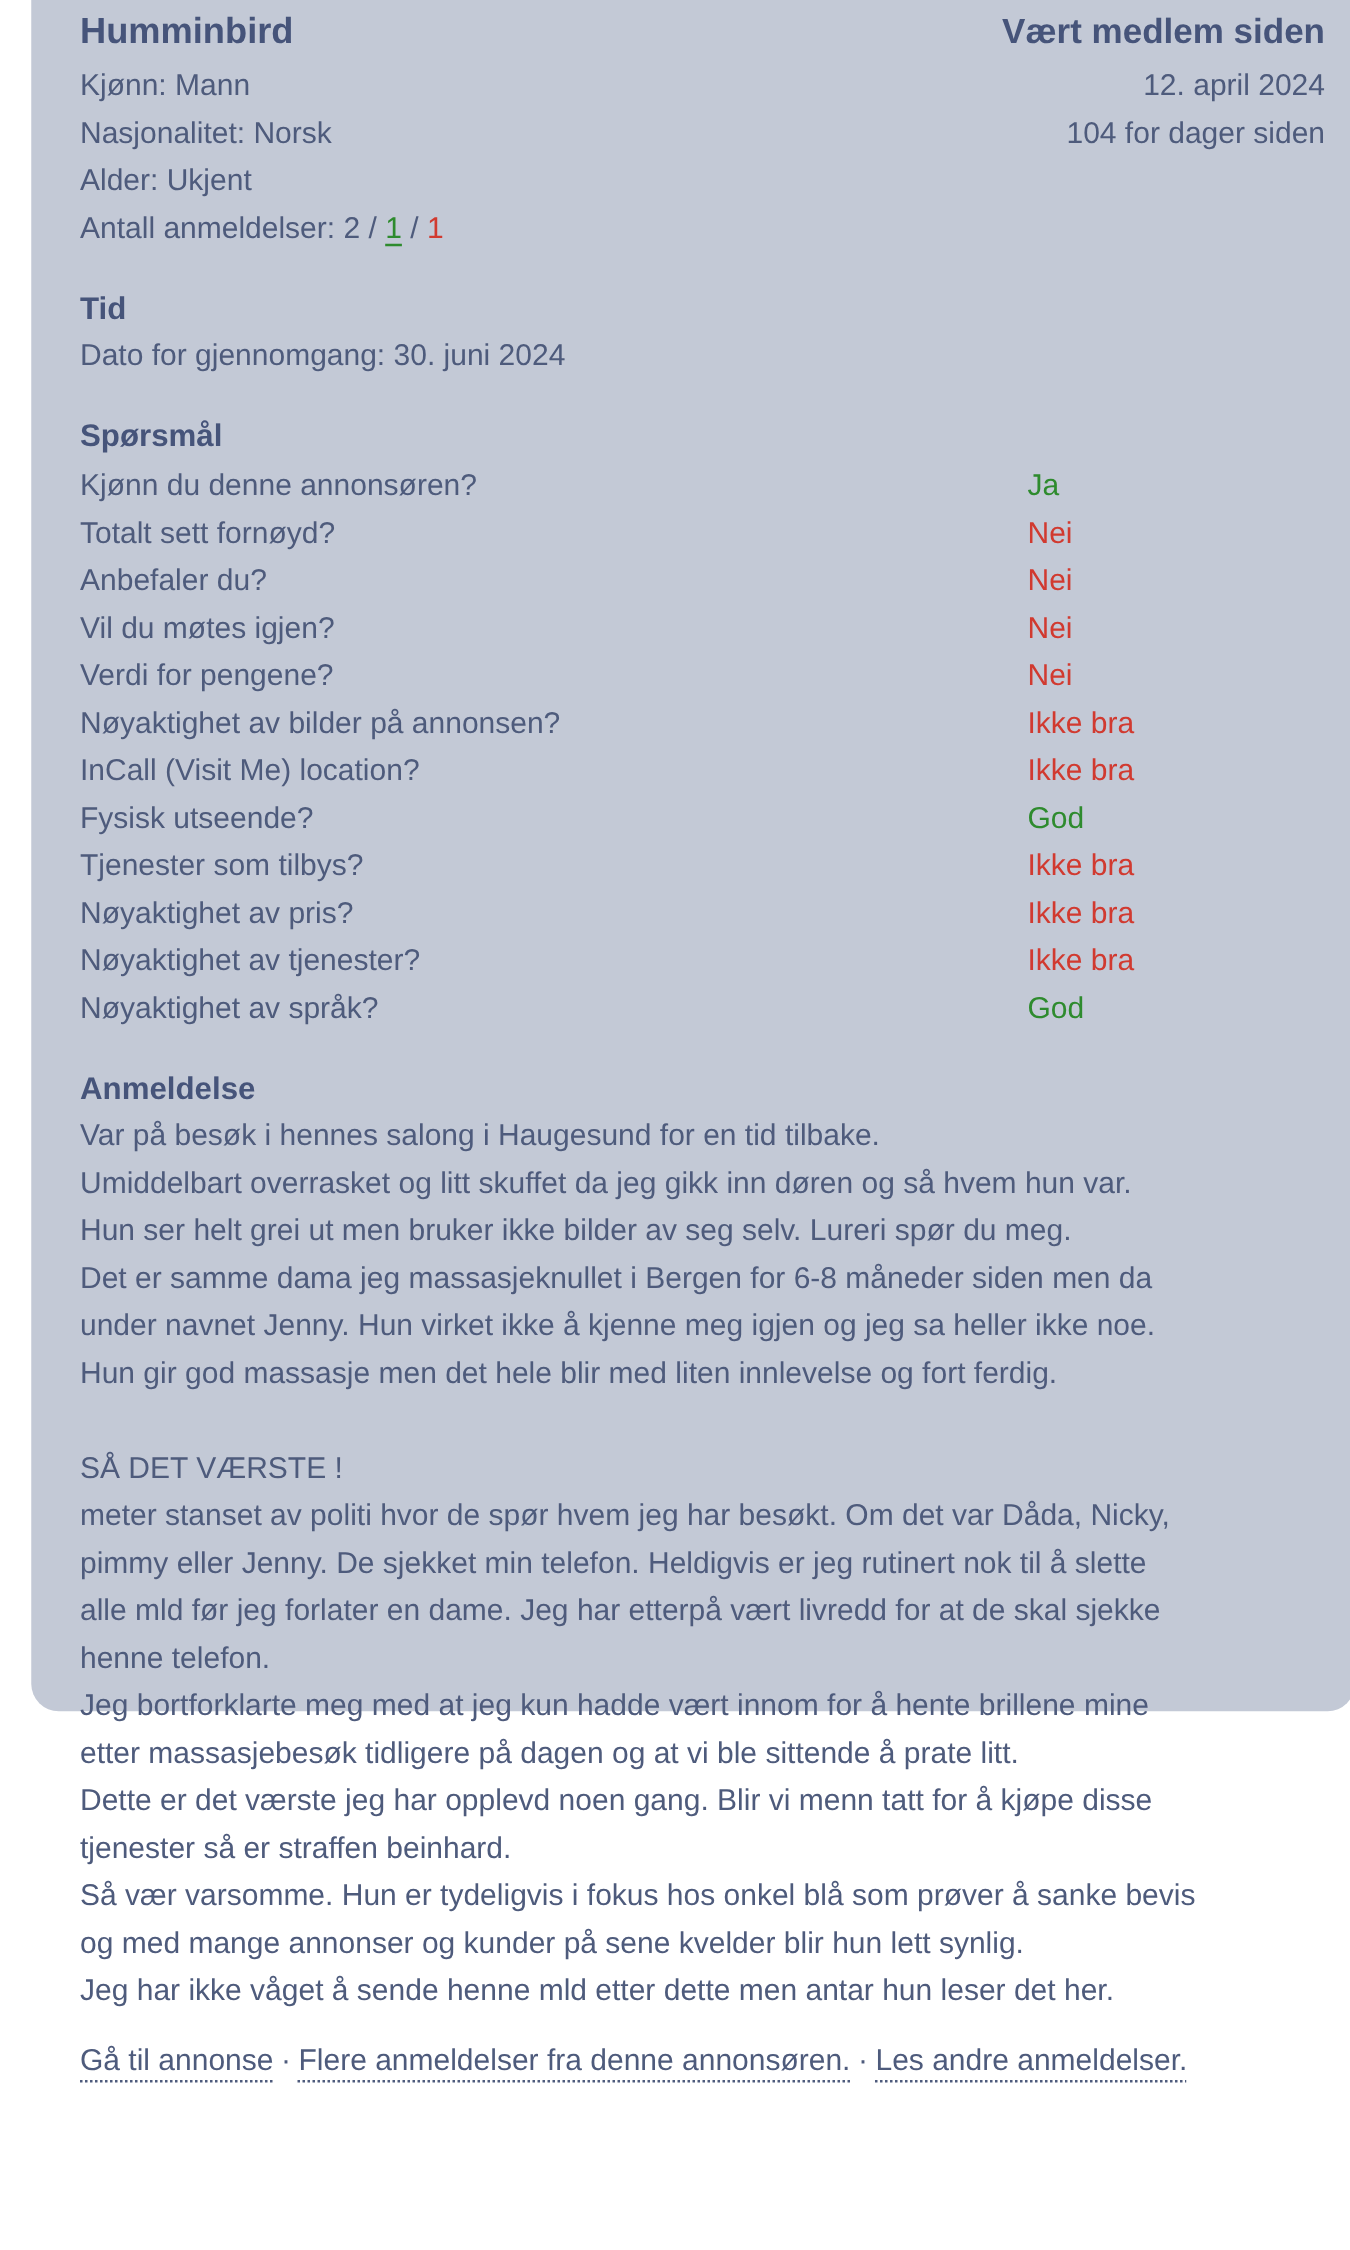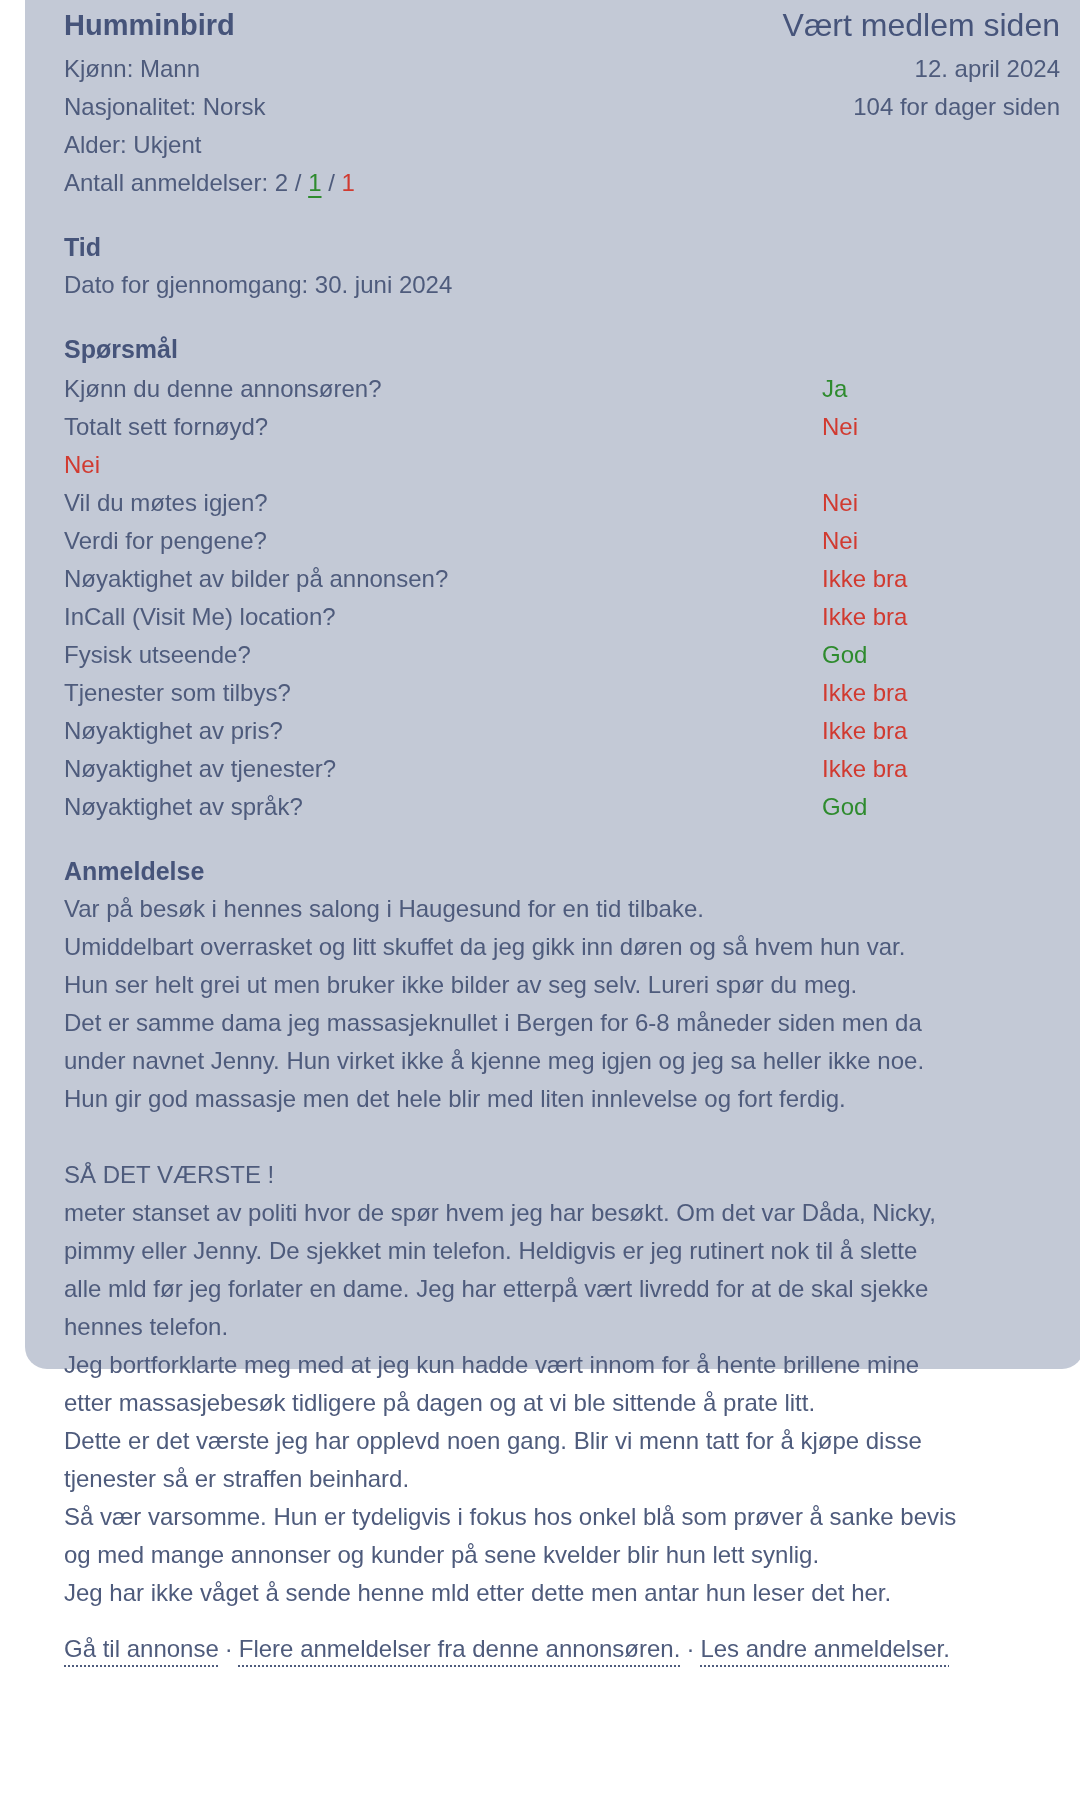--- a/index.html
+++ b/index.html
@@ -29,22 +29,22 @@
     align-items: flex-start;
     line-height: 42px;
     margin-bottom: 4px;
   }
   .profile-name {
     font-size: 29px;
     font-weight: 700;
     color: var(--heading, #46547a);
   }
   .membership-title {
-    font-size: 32px;
-    font-weight: 400;
+    font-size: 28px;
+    font-weight: 700;
     color: var(--heading, #46547a);
   }
   .info-row {
     display: flex;
     justify-content: space-between;
     align-items: flex-start;
   }
   .info-left, .info-right {
     font-size: 24px;
     line-height: 38px;
@@ -138,20 +138,21 @@
   <div class="q-section" id="questions-list">
       <div class="q-row">
         <span class="q-label">Kjønn du denne annonsøren?</span>
         <span class="q-answer positive">Ja</span>
       </div>
       <div class="q-row">
         <span class="q-label">Totalt sett fornøyd?</span>
         <span class="q-answer negative">Nei</span>
       </div>
       <div class="q-row">
+        <span class="q-label">Anbefaler du?</span>
         <span class="q-answer negative">Nei</span>
       </div>
       <div class="q-row">
         <span class="q-label">Vil du møtes igjen?</span>
         <span class="q-answer negative">Nei</span>
       </div>
       <div class="q-row">
         <span class="q-label">Verdi for pengene?</span>
         <span class="q-answer negative">Nei</span>
       </div>
@@ -191,21 +192,21 @@
       <div class="rev-line">Umiddelbart overrasket og litt skuffet da jeg gikk inn døren og så hvem hun var.</div>
       <div class="rev-line">Hun ser helt grei ut men bruker ikke bilder av seg selv. Lureri spør du meg.</div>
       <div class="rev-line">Det er samme dama jeg massasjeknullet i Bergen for 6-8 måneder siden men da</div>
       <div class="rev-line">under navnet Jenny. Hun virket ikke å kjenne meg igjen og jeg sa heller ikke noe.</div>
       <div class="rev-line">Hun gir god massasje men det hele blir med liten innlevelse og fort ferdig.</div>
       <div class="rev-line"></div>
       <div class="rev-line">SÅ DET VÆRSTE !</div>
       <div class="rev-line">meter stanset av politi hvor de spør hvem jeg har besøkt. Om det var Dåda, Nicky,</div>
       <div class="rev-line">pimmy eller Jenny. De sjekket min telefon. Heldigvis er jeg rutinert nok til å slette</div>
       <div class="rev-line">alle mld før jeg forlater en dame. Jeg har etterpå vært livredd for at de skal sjekke</div>
-      <div class="rev-line">hennes telefon.</div>
+      <div class="rev-line">henne telefon.</div>
       <div class="rev-line">Jeg bortforklarte meg med at jeg kun hadde vært innom for å hente brillene mine</div>
       <div class="rev-line">etter massasjebesøk tidligere på dagen og at vi ble sittende å prate litt.</div>
       <div class="rev-line">Dette er det værste jeg har opplevd noen gang. Blir vi menn tatt for å kjøpe disse</div>
       <div class="rev-line">tjenester så er straffen beinhard.</div>
       <div class="rev-line">Så vær varsomme. Hun er tydeligvis i fokus hos onkel blå som prøver å sanke bevis</div>
       <div class="rev-line">og med mange annonser og kunder på sene kvelder blir hun lett synlig.</div>
       <div class="rev-line">Jeg har ikke våget å sende henne mld etter dette men antar hun leser det her.</div>
     </div>
 
   <div class="footer-links" id="footer-links"><a class="footer-link">Gå til annonse</a><span class="footer-sep">·</span><a class="footer-link">Flere anmeldelser fra denne annonsøren.</a><span class="footer-sep">·</span><a class="footer-link">Les andre anmeldelser.</a></div>

